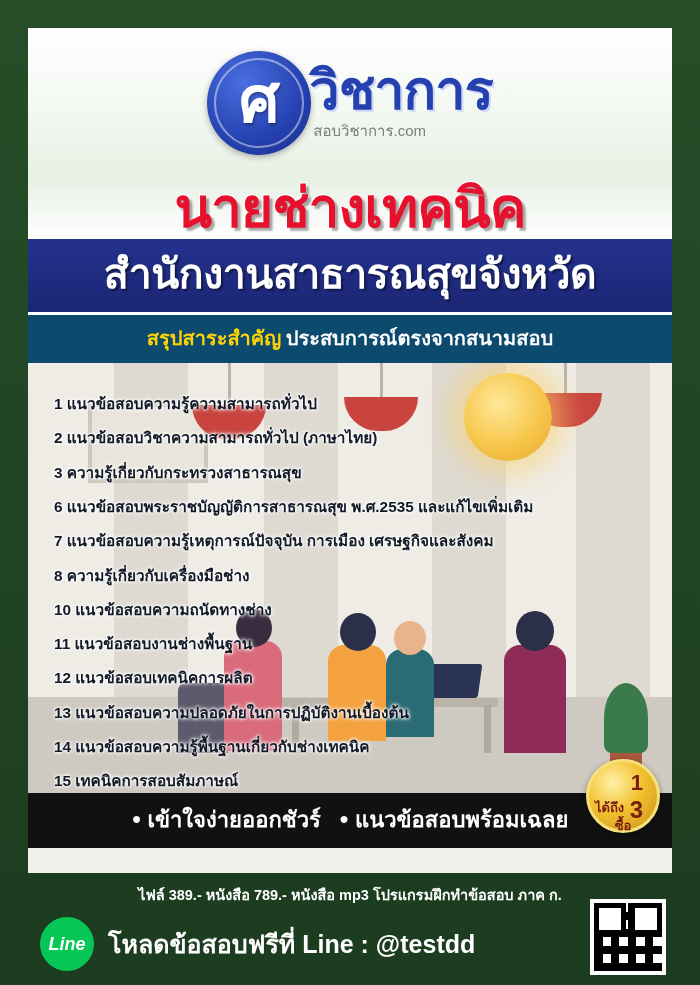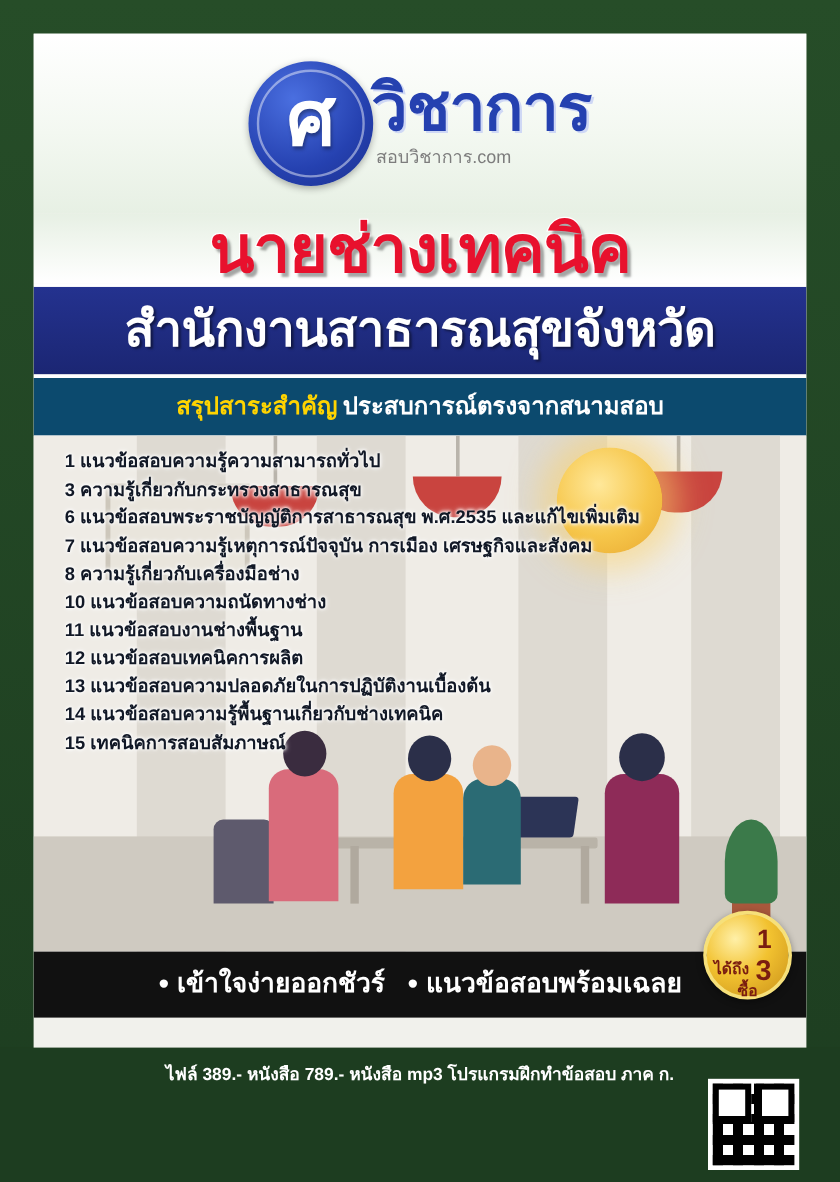--- a/index.html
+++ b/index.html
@@ -149,20 +149,21 @@
     z-index: 3;
   }
   .list-item {
     font-size: 15.3px;
     color: #111826;
     font-weight: bold;
     line-height: 1.0;
     margin-bottom: 8.2px;
     text-shadow: 0 0 3px #fff, 0 0 3px #fff, 0 0 5px #fff;
     white-space: nowrap;
+    margin-top: 19px;
   }
   
   .features {
     background: #111111;
     color: #ffffff;
     text-align: center;
     padding: 9px 0 11px;
     font-size: 22px; font-weight: bold;
     position: relative;
   }
@@ -281,20 +282,21 @@
         <div class="person p-body-b"></div>
         <div class="person p-head-b"></div>
         <div class="person p-body-c"></div>
         <div class="person p-head-c"></div>
         <div class="plant-pot"></div>
         <div class="plant"></div>
       </div>
 
       <div class="list">
         <div class="list-item">1 แนวข้อสอบความรู้ความสามารถทั่วไป</div>
+        <div class="list-item">2 แนวข้อสอบวิชาความสามารถทั่วไป (ภาษาไทย)</div>
         <div class="list-item">3 ความรู้เกี่ยวกับกระทรวงสาธารณสุข</div>
         <div class="list-item">6 แนวข้อสอบพระราชบัญญัติการสาธารณสุข พ.ศ.2535 และแก้ไขเพิ่มเติม</div>
         <div class="list-item">7 แนวข้อสอบความรู้เหตุการณ์ปัจจุบัน การเมือง เศรษฐกิจและสังคม</div>
         <div class="list-item">8 ความรู้เกี่ยวกับเครื่องมือช่าง</div>
         <div class="list-item">10 แนวข้อสอบความถนัดทางช่าง</div>
         <div class="list-item">11 แนวข้อสอบงานช่างพื้นฐาน</div>
         <div class="list-item">12 แนวข้อสอบเทคนิคการผลิต</div>
         <div class="list-item">13 แนวข้อสอบความปลอดภัยในการปฏิบัติงานเบื้องต้น</div>
         <div class="list-item">14 แนวข้อสอบความรู้พื้นฐานเกี่ยวกับช่างเทคนิค</div>
         <div class="list-item">15 เทคนิคการสอบสัมภาษณ์</div>
@@ -312,17 +314,21 @@
         <span class="b1">ซื้อ</span>
         <span class="b2">1</span>
         <span class="b3">ได้ถึง</span>
         <span class="b4">3</span>
       </div>
     </div>
   </div>
 
   <div class="footer">
     <div class="price-line">ไฟล์ 389.- หนังสือ 789.- หนังสือ mp3 โปรแกรมฝึกทำข้อสอบ ภาค ก.</div>
+    <div class="line-row">
+      <div class="line-badge">Line</div>
+      <div class="line-text">โหลดข้อสอบฟรีที่ Line : @testdd</div>
+    </div>
     <div class="qr">
       <div class="qr-grid"></div>
     </div>
   </div>
 </div>
 
 </body></html>

